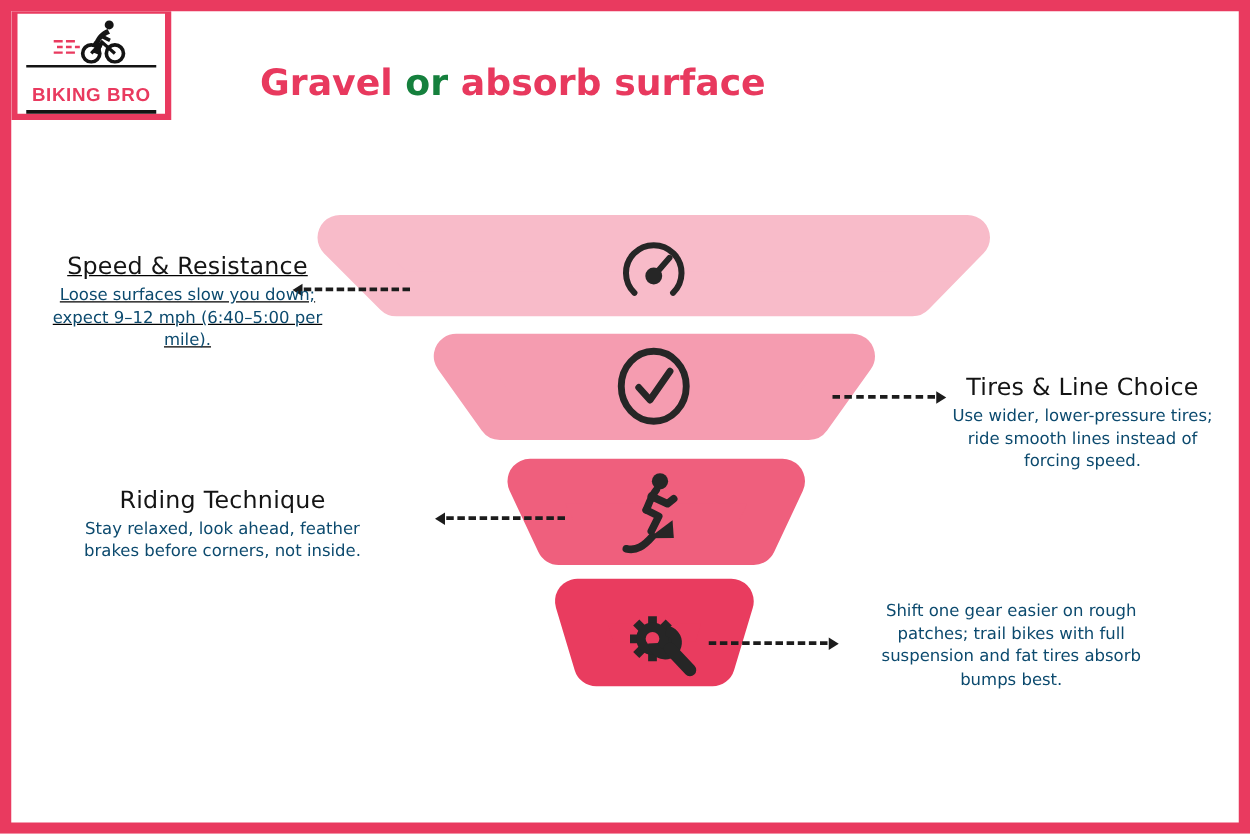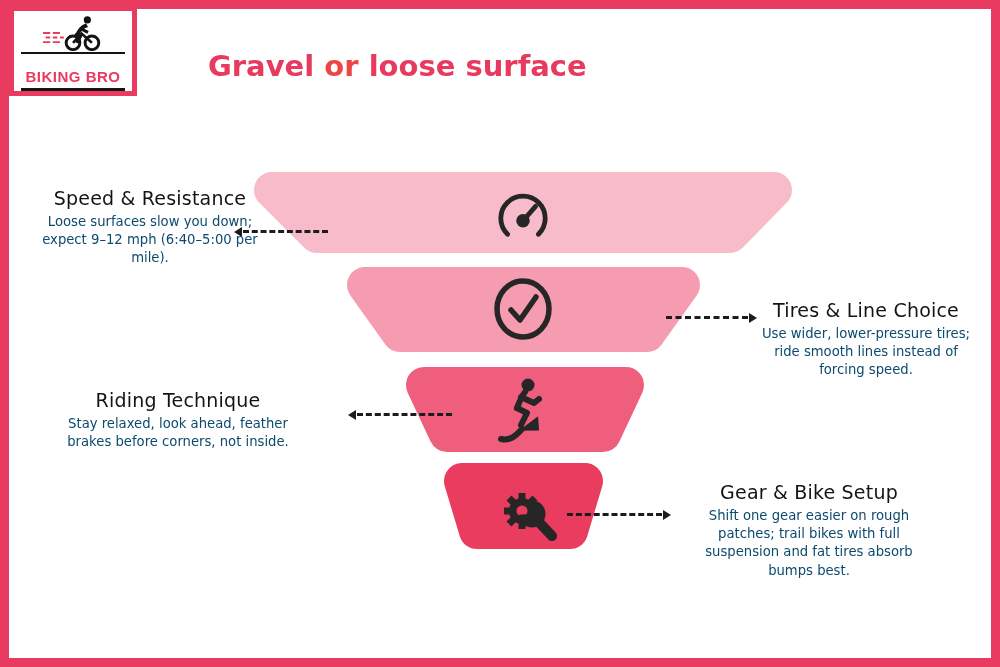--- a/index.html
+++ b/index.html
@@ -27,21 +27,21 @@
     line-height:1.2; margin-top:14px; font-family:"Liberation Sans", sans-serif;
   }
 
   
   .title {
     position:absolute; left:199px; top:40px;
     font-size:29px; font-weight:bold; letter-spacing:0px;
     font-family:"DejaVu Sans", sans-serif;
   }
   .title-accent { color:#E8395E; }
-  .title-dark { color:#ef4444; }
+  .title-dark { color:#15803d; }
 
   
   .funnel-svg { position:absolute; left:0; top:0; width:982px; height:649px; }
 
   
   .tier-icon { position:absolute; }
 
   
   .arrow { position:absolute; height:0; border-top:3px dashed #1c1c1c; }
   .arrow::after {
@@ -55,21 +55,21 @@
   .block { position:absolute; text-align:center; }
   .block h3 {
     font-family:"DejaVu Sans", sans-serif;
     font-size:19px; font-weight:500; color:#141414; letter-spacing:0.2px;
     margin-bottom:4px;
   }
   .block p {
     font-family:"DejaVu Sans", sans-serif;
     font-size:13.2px; color:#0c4a6e; line-height:1.38;
   }
-  .b1 { left:22px;  top:178px; width:238px; }
+  .b1 { left:22px;  top:193px; width:238px;text-decoration:underline; }
   .b2 { left:741px; top:290px; width:232px; }
   .b3 { left:53px;  top:380px; width:232px; }
   .b4 { left:686px; top:472px; width:228px; }
 </style>
 </head>
 <body>
 
 <div class="page">
 
   <div class="logo-box">
@@ -92,21 +92,21 @@
       </g>
     </svg>
     <div class="logo-rule-top"></div>
     <div class="logo-brand">BIKING BRO</div>
     <div class="logo-rule-bottom"></div>
   </div>
 
   <div class="title">
     <span class="title-accent">Gravel</span>
     <span class="title-dark">or</span>
-    <span class="title-accent">loose surface</span>
+    <span class="title-accent">absorb surface</span>
   </div>
 
   <svg class="funnel-svg" viewBox="0 0 982 649">
     <g stroke-width="36" stroke-linejoin="round">
       <polygon points="263,181 765,181 721,226 308,226" fill="#F8BBC9" stroke="#F8BBC9"></polygon>
       <polygon points="356,276 673,276 638,325 391,325" fill="#F59CB0" stroke="#F59CB0"></polygon>
       <polygon points="415,376 617,376 594,425 438,425" fill="#EF5F7D" stroke="#EF5F7D"></polygon>
       <polygon points="453,472 576,472 561,522 468,522" fill="#E93C5F" stroke="#E93C5F"></polygon>
     </g>
   </svg>
@@ -161,17 +161,16 @@
   </div>
   <div class="block b3">
     <h3>Riding Technique</h3>
     <p>Stay relaxed, look ahead, feather brakes before corners, not inside.</p>
   </div>
   <div class="block b2">
     <h3>Tires &amp; Line Choice</h3>
     <p>Use wider, lower-pressure tires; ride smooth lines instead of forcing speed.</p>
   </div>
   <div class="block b4">
-    <h3>Gear &amp; Bike Setup</h3>
     <p>Shift one gear easier on rough patches; trail bikes with full suspension and fat tires absorb bumps best.</p>
   </div>
 
 </div>
 
 </body></html>

